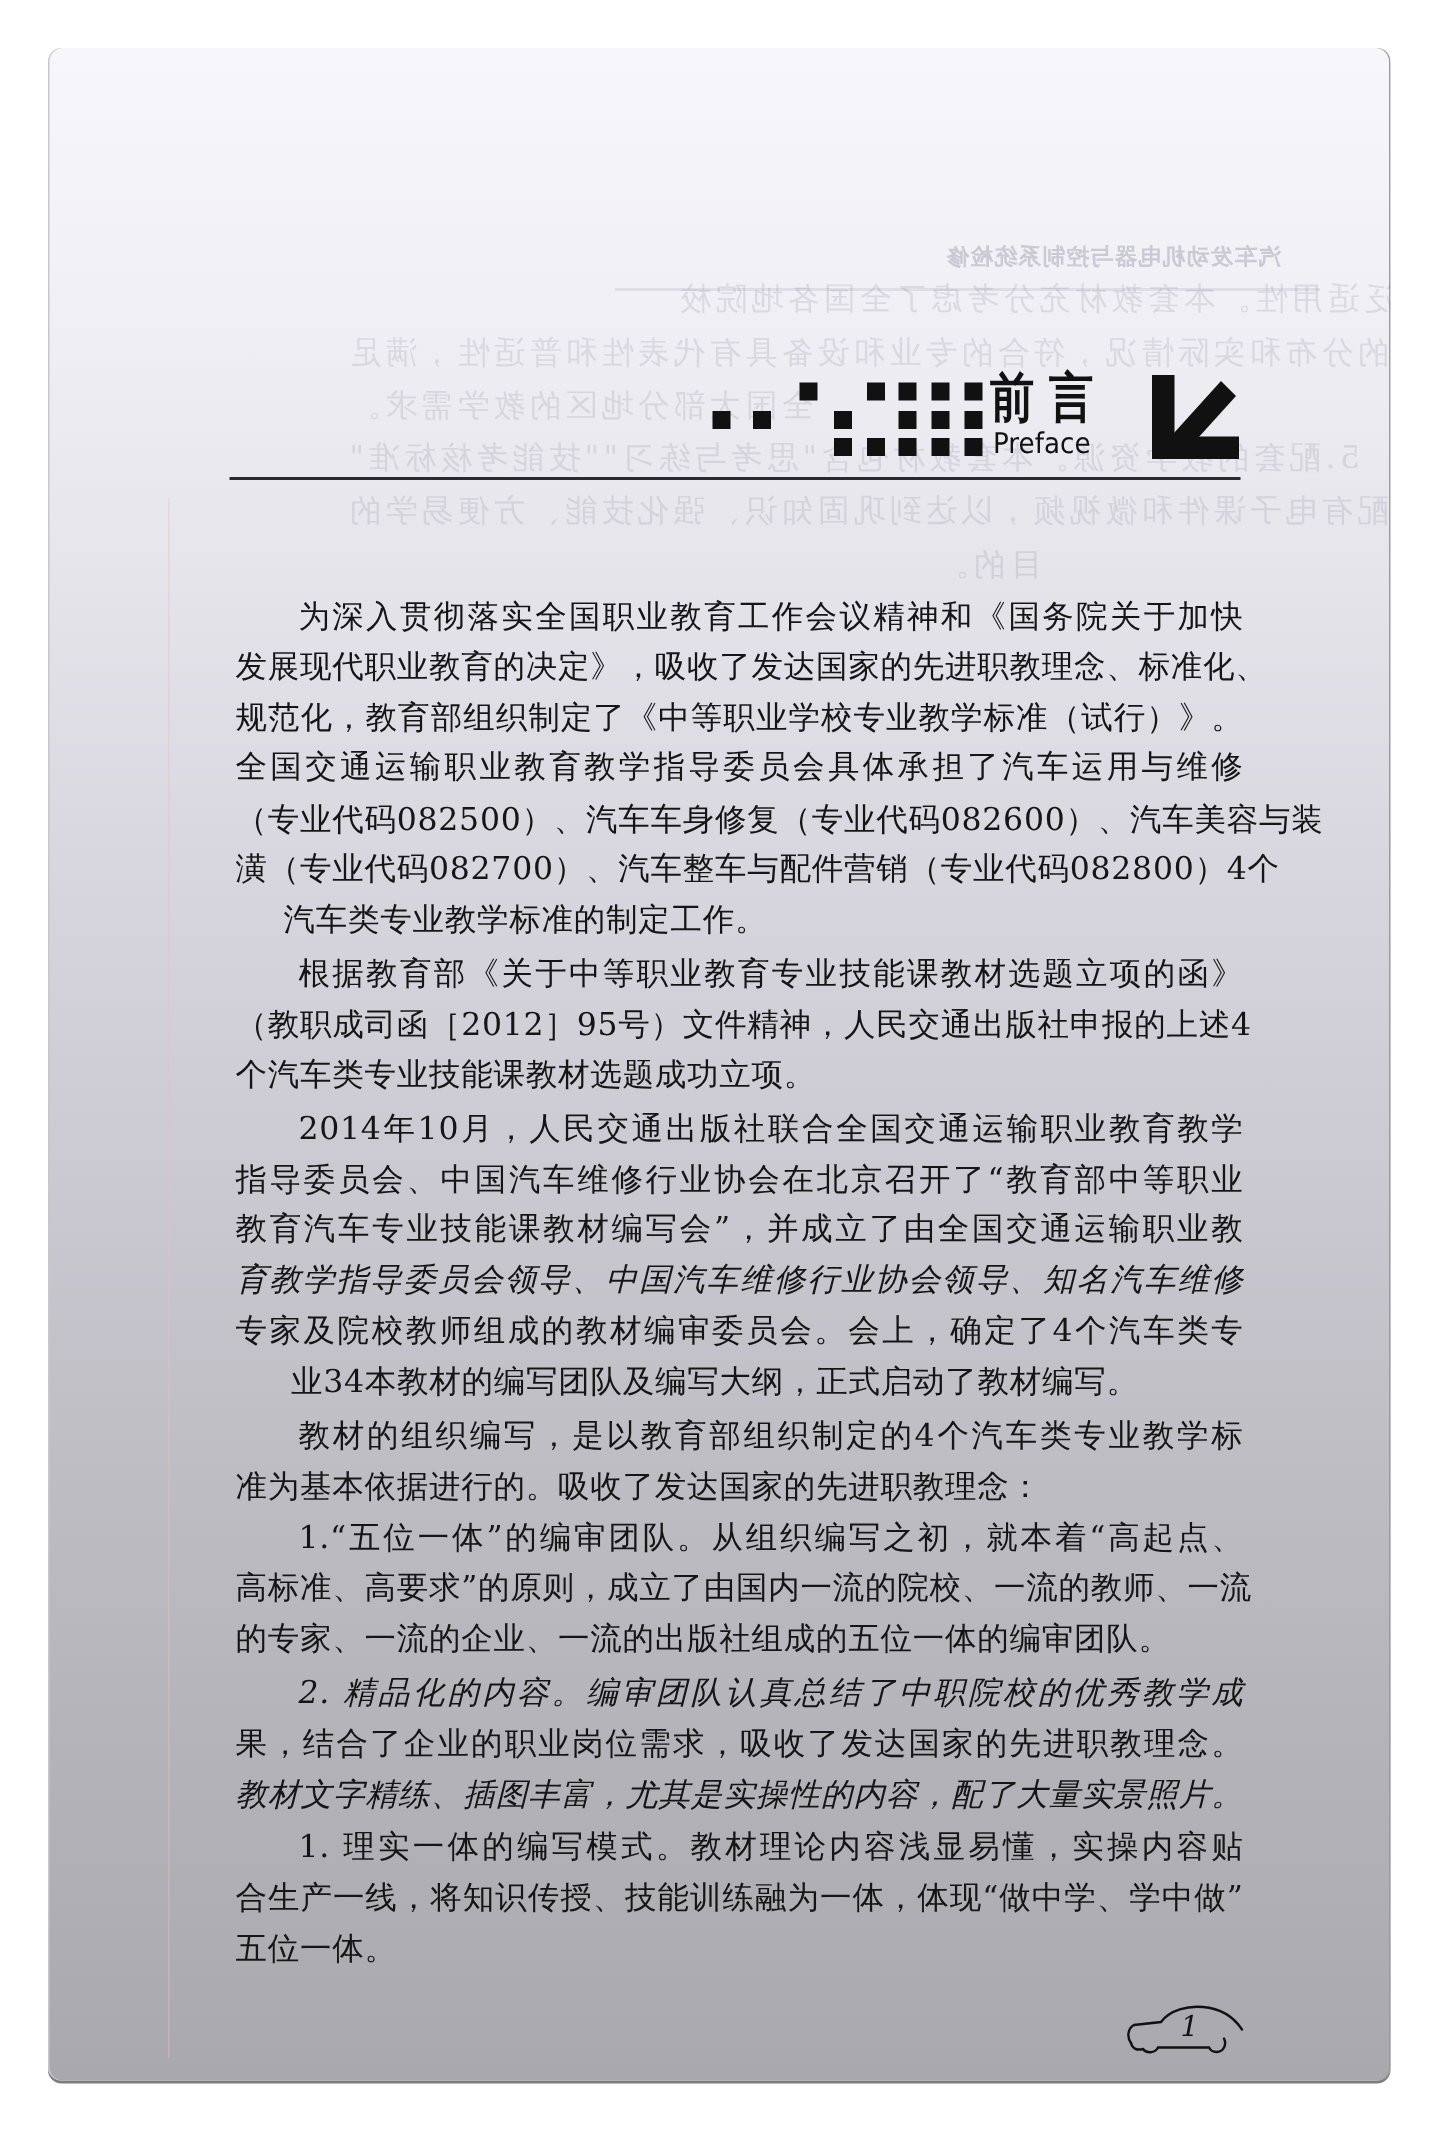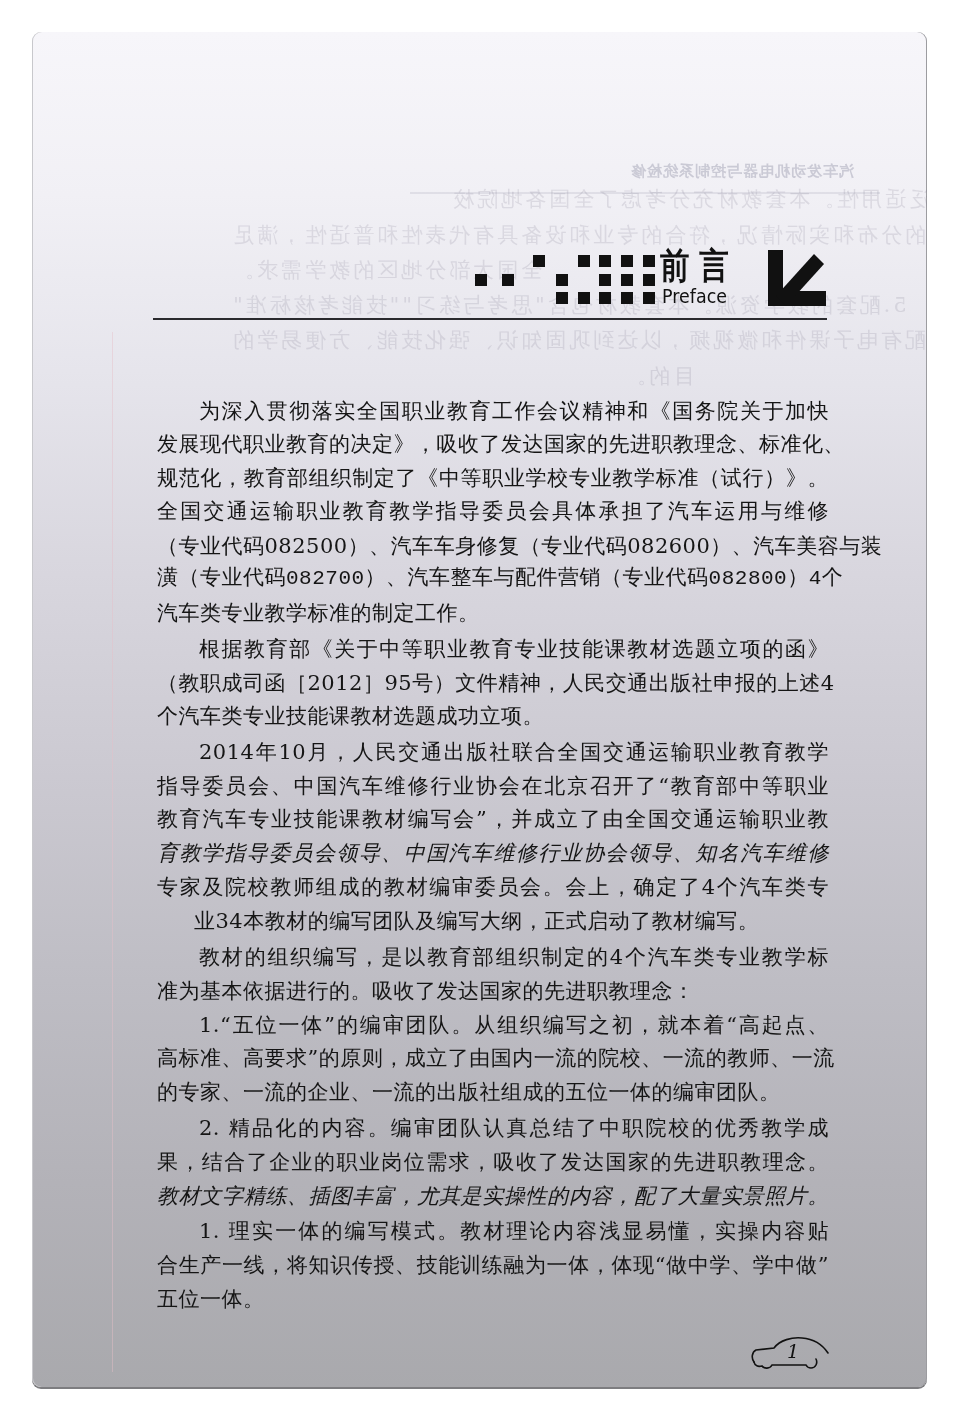--- a/index.html
+++ b/index.html
@@ -214,22 +214,22 @@
 </div>
 
 <div>
 
   <div>
     <div class="line indent" style="top:398px;">为深入贯彻落实全国职业教育工作会议精神和《国务院关于加快</div>
     <div class="line" style="top:431px;">发展现代职业教育的决定》，吸收了发达国家的先进职教理念、标准化、</div>
     <div class="line" style="top:465px;">规范化，教育部组织制定了《中等职业学校专业教学标准（试行）》。</div>
     <div class="line" style="top:498px;">全国交通运输职业教育教学指导委员会具体承担了汽车运用与维修</div>
     <div class="line" style="top:533px;">（专业代码082500）、汽车车身修复（专业代码082600）、汽车美容与装</div>
-    <div class="line" style="top:566px;font-family:Liberation Mono, monospace;">潢（专业代码082700）、汽车整车与配件营销（专业代码082800）4个</div>
-    <div class="line last" style="top:600px;">汽车类专业教学标准的制定工作。</div>
+    <div class="line" style="top:566px;">潢（专业代码082700）、汽车整车与配件营销（专业代码082800）4个</div>
+    <div class="line last" style="top:600px;margin-left:32px;">汽车类专业教学标准的制定工作。</div>
   </div>
 
   <div>
     <div class="line indent" style="top:636px;">根据教育部《关于中等职业教育专业技能课教材选题立项的函》</div>
     <div class="line" style="top:670px;">（教职成司函［2012］95号）文件精神，人民交通出版社申报的上述4</div>
     <div class="line last" style="top:703px;">个汽车类专业技能课教材选题成功立项。</div>
   </div>
 
   <div>
     <div class="line indent" style="top:739px;">2014年10月，人民交通出版社联合全国交通运输职业教育教学</div>
@@ -245,21 +245,21 @@
     <div class="line last" style="top:978px;">准为基本依据进行的。吸收了发达国家的先进职教理念：</div>
   </div>
 
   <div>
     <div class="line indent" style="top:1012px;">1.“五位一体”的编审团队。从组织编写之初，就本着“高起点、</div>
     <div class="line" style="top:1045px;">高标准、高要求”的原则，成立了由国内一流的院校、一流的教师、一流</div>
     <div class="line last" style="top:1079px;">的专家、一流的企业、一流的出版社组成的五位一体的编审团队。</div>
   </div>
 
   <div>
-    <div class="line indent" style="top:1115px;">2. 精品化的内容。编审团队认真总结了中职院校的优秀教学成</div>
+    <div class="line indent" style="top:1115px;font-style:italic;">2. 精品化的内容。编审团队认真总结了中职院校的优秀教学成</div>
     <div class="line" style="top:1149px;">果，结合了企业的职业岗位需求，吸收了发达国家的先进职教理念。</div>
     <div class="line" style="top:1183px;font-style:italic;">教材文字精练、插图丰富，尤其是实操性的内容，配了大量实景照片。</div>
   </div>
 
   <div>
     <div class="line indent" style="top:1218px;">1. 理实一体的编写模式。教材理论内容浅显易懂，实操内容贴</div>
     <div class="line" style="top:1252px;">合生产一线，将知识传授、技能训练融为一体，体现“做中学、学中做”</div>
     <div class="line last" style="top:1286px;">五位一体。</div>
   </div>
 </div>

